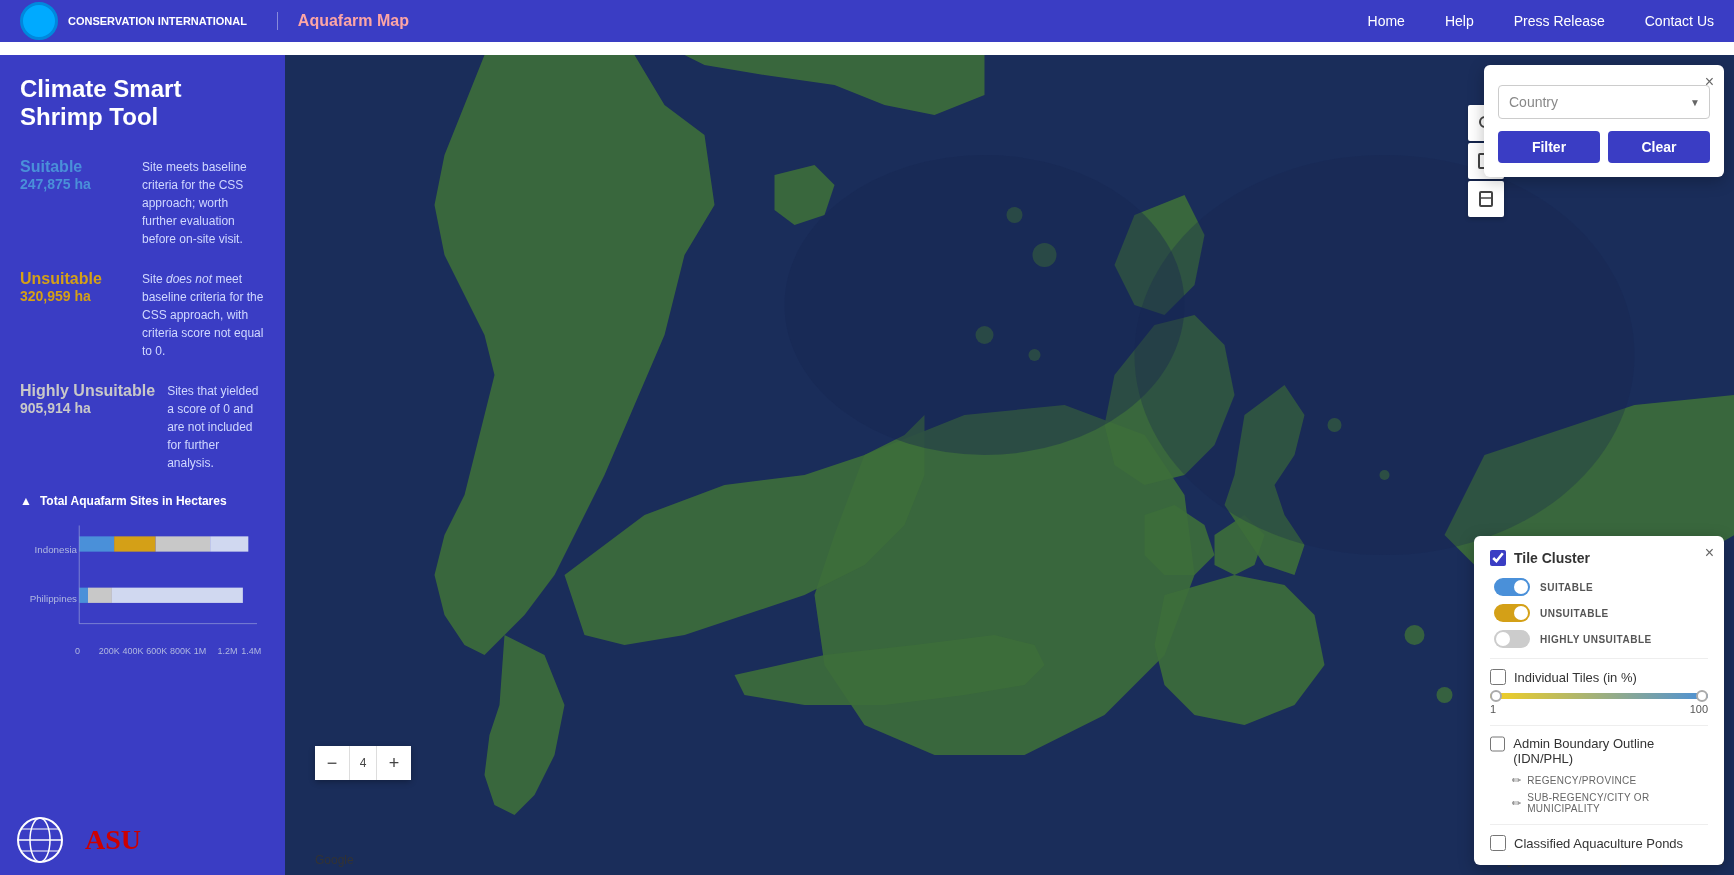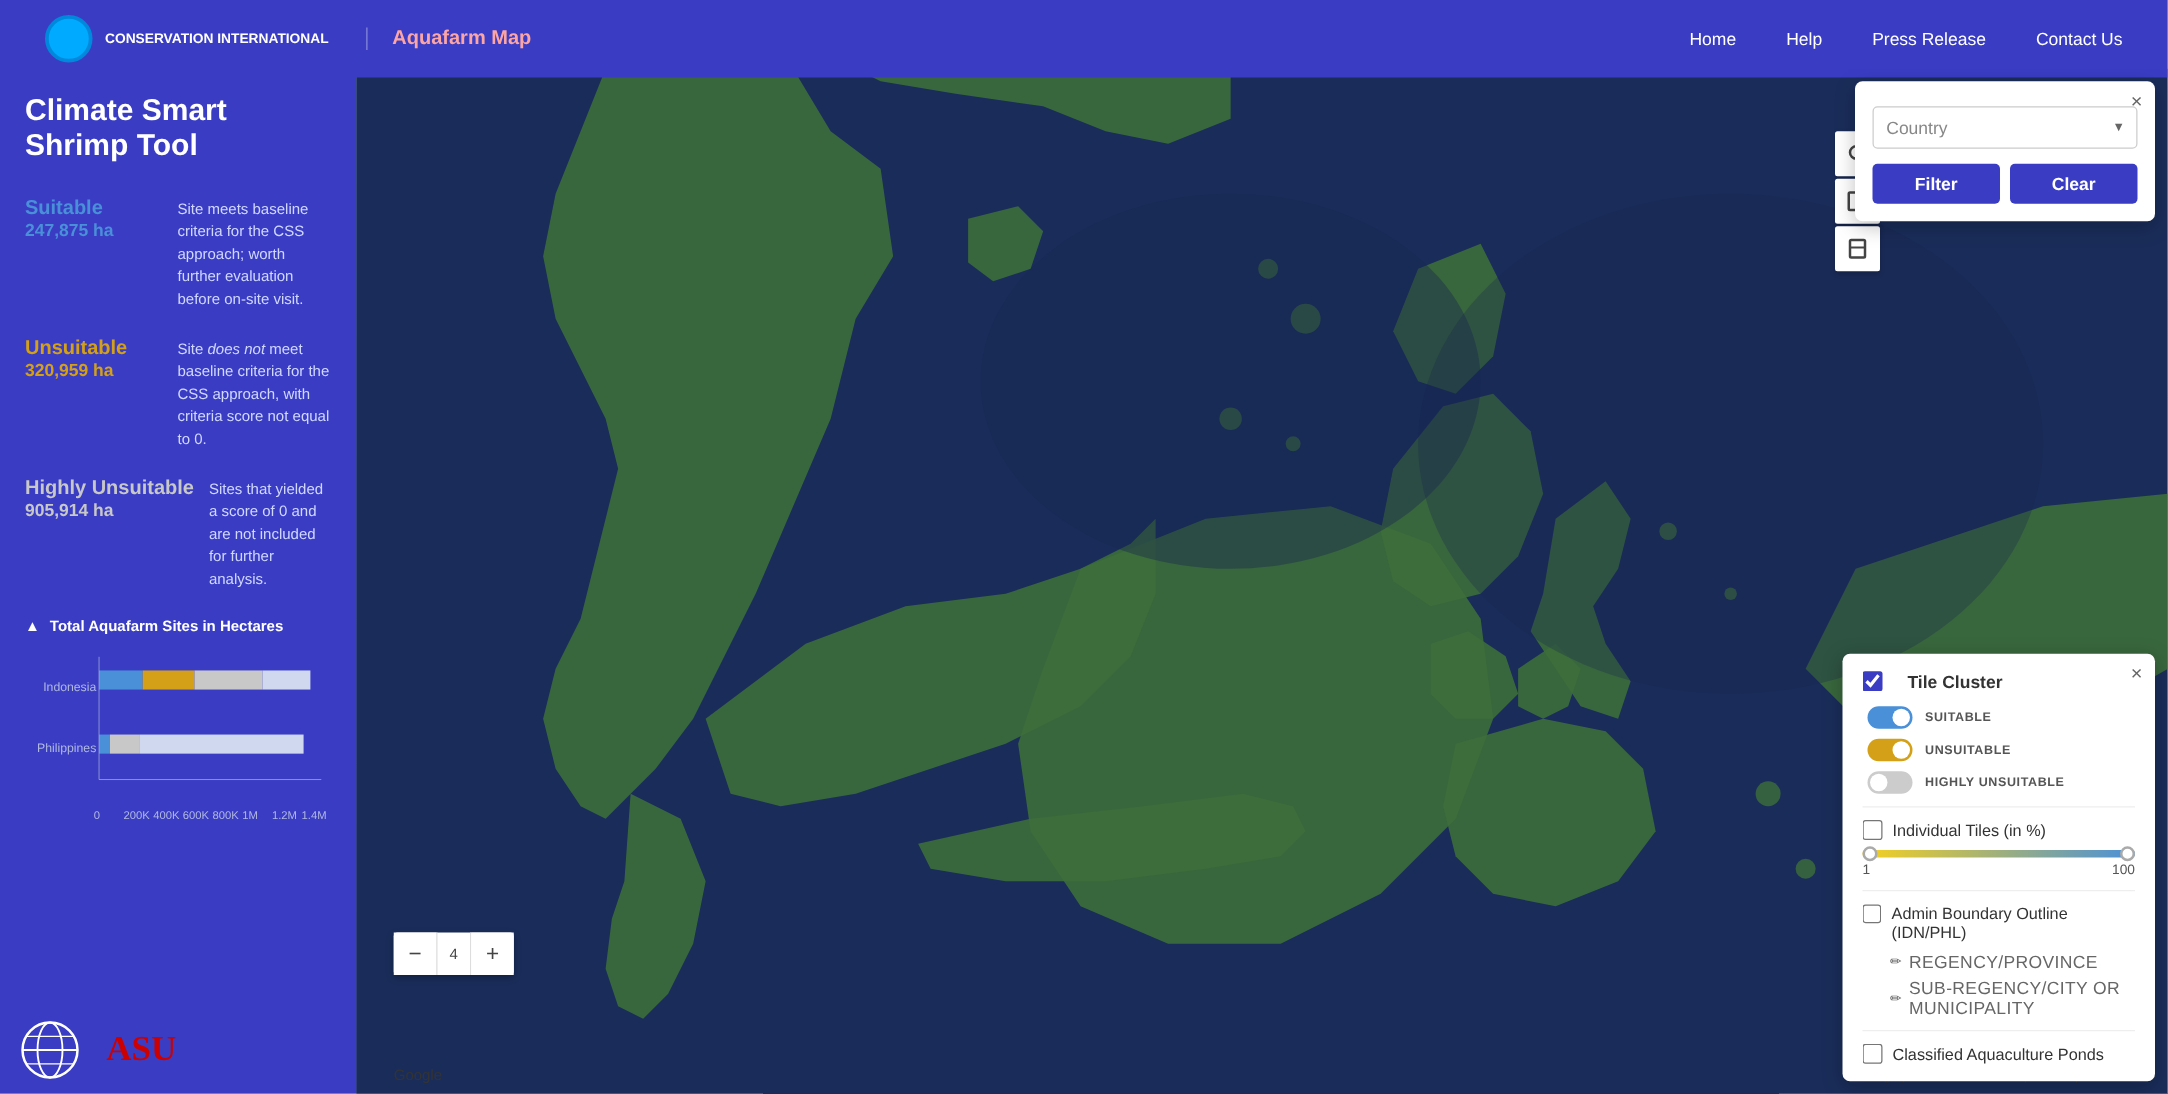--- a/index.html
+++ b/index.html
@@ -2,26 +2,26 @@
 <html><head>
   <meta charset="utf-8">
   <style>
     * { margin: 0; padding: 0; box-sizing: border-box; }
     body { font-family: Arial, sans-serif; width: 1734px; height: 875px; overflow: hidden; position: relative; }
 
     
     .top-nav {
       position: absolute;
       top: 0; left: 0; right: 0;
-      height: 62px;
+      height: 42px;
       background: #3a3dc4;
       display: flex;
       align-items: center;
       z-index: 100;
-      padding: 0 36px;
+      padding: 0 20px;
     }
     .nav-logo {
       display: flex;
       align-items: center;
       gap: 10px;
       margin-right: 30px;
     }
     .nav-logo-circle {
       width: 38px; height: 38px;
       border-radius: 50%;
@@ -331,21 +331,21 @@
       top: 8px; right: 10px;
       background: none;
       border: none;
       font-size: 16px;
       cursor: pointer;
       color: #666;
     }
     .legend-tile-cluster {
       display: flex;
       align-items: center;
-      gap: 20px;
+      gap: 8px;
       margin-bottom: 12px;
     }
     .legend-checkbox {
       width: 16px; height: 16px;
       accent-color: #3a3dc4;
       cursor: pointer;
     }
     .legend-title {
       font-size: 14px;
       font-weight: 600;
@@ -427,21 +427,21 @@
       color: #333;
     }
     .legend-sub-row {
       display: flex;
       align-items: center;
       gap: 6px;
       margin-left: 22px;
       margin-bottom: 5px;
     }
     .legend-sub-label {
-      font-size: 14px;
+      font-size: 10px;
       color: #666;
       letter-spacing: 0.3px;
     }
     .legend-pen-icon {
       font-size: 11px;
       color: #555;
     }
     .legend-pond-row {
       display: flex;
       align-items: center;

